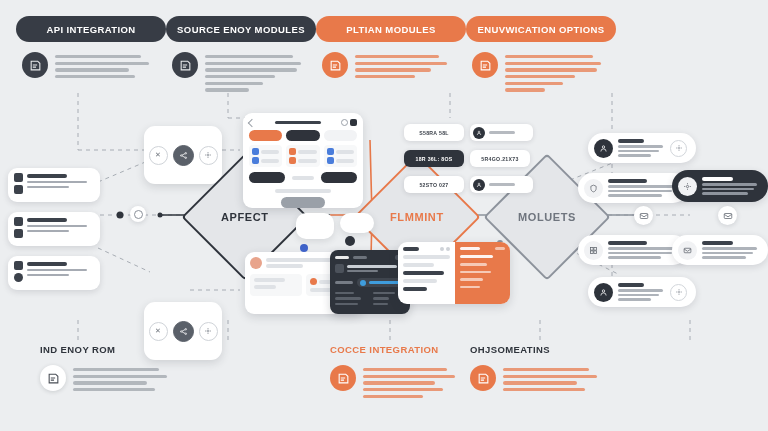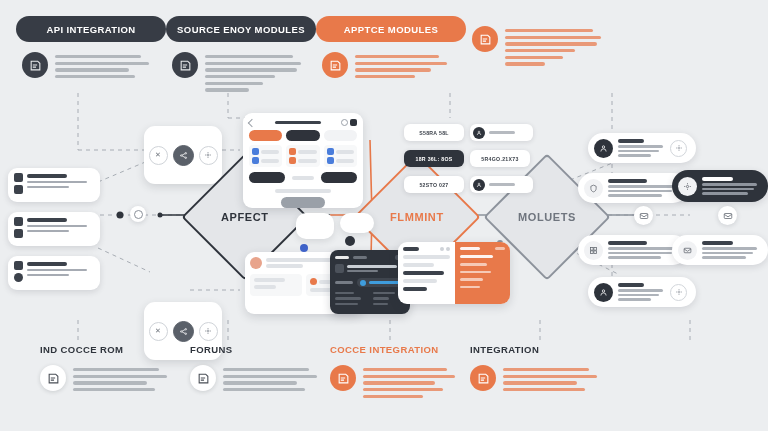--- a/index.html
+++ b/index.html
@@ -229,38 +229,39 @@
           <i style="width:96px"></i>
           <i style="width:92px"></i>
           <i style="width:70px"></i>
           <i style="width:58px"></i>
           <i style="width:44px"></i>
       </div>
     </div>
   </div>
 
   <div class="abs colhdr" style="left:316px;top:16px;">
-    <div class="pill orange cap">APPTCE MODULES</div>
+    <div class="pill orange cap">PLTIAN MODULES</div>
     <div class="blurb">
       <div class="glyph og">
         <svg viewBox="0 0 24 24" fill="none" stroke="currentColor" stroke-width="2">
             <path d="M4 4h12l4 4v12H4z"></path>
             <path d="M7 11h8M7 15h6"></path>
           </svg>
       </div>
       <div class="lines og">
         <i style="width:84px"></i>
           <i style="width:92px"></i>
           <i style="width:76px"></i>
           <i style="width:60px"></i>
       </div>
     </div>
   </div>
 
   <div class="abs colhdr" style="left:466px;top:16px;">
+    <div class="pill orange cap">ENUVWICATION OPTIONS</div>
     <div class="blurb">
       <div class="glyph og">
         <svg viewBox="0 0 24 24" fill="none" stroke="currentColor" stroke-width="2">
             <path d="M4 4h12l4 4v12H4z"></path>
             <path d="M7 11h8M7 15h6"></path>
           </svg>
       </div>
       <div class="lines og">
         <i style="width:88px"></i>
           <i style="width:96px"></i>
@@ -640,54 +641,37 @@
       </div>
     <div class="endr">
       <svg viewBox="0 0 24 24" width="8" height="8" fill="none" stroke="#8a9099" stroke-width="2">
           <circle cx="12" cy="12" r="3"></circle>
           <path d="M12 3v3M12 18v3M3 12h3M18 12h3"></path>
         </svg>
     </div>
   </div>
 
   <div class="abs" style="left:40px;top:344px;width:150px;">
-    <div style="font-size:9.5px;font-weight:700;color:#2f343c;letter-spacing:.4px;">IND COCCE ROM</div>
+    <div style="font-size:9.5px;font-weight:700;color:#2f343c;letter-spacing:.4px;">IND ENOY ROM</div>
     <div class="blurb" style="padding-left:0;">
       <div class="glyph wt">
         <svg viewBox="0 0 24 24" fill="none" stroke="currentColor" stroke-width="2">
             <path d="M4 4h12l4 4v12H4z"></path>
             <path d="M7 11h8M7 15h6"></path>
           </svg>
       </div>
       <div class="lines">
           <i style="width:86px"></i>
           <i style="width:94px"></i>
           <i style="width:74px"></i>
           <i style="width:82px"></i>
         </div>
     </div>
   </div>
 
-  <div class="abs" style="left:190px;top:344px;width:150px;">
-    <div style="font-size:9.5px;font-weight:700;color:#2f343c;letter-spacing:.4px;">FORUNS</div>
-    <div class="blurb" style="padding-left:0;">
-      <div class="glyph wt">
-        <svg viewBox="0 0 24 24" fill="none" stroke="currentColor" stroke-width="2">
-            <path d="M4 4h12l4 4v12H4z"></path>
-            <path d="M7 11h8M7 15h6"></path>
-          </svg>
-      </div>
-      <div class="lines">
-          <i style="width:86px"></i>
-          <i style="width:94px"></i>
-          <i style="width:74px"></i>
-          <i style="width:82px"></i>
-        </div>
-    </div>
-  </div>
 
   <div class="abs" style="left:330px;top:344px;width:150px;">
     <div style="font-size:9.5px;font-weight:700;color:#e8794a;letter-spacing:.4px;">COCCE INTEGRATION</div>
     <div class="blurb" style="padding-left:0;">
       <div class="glyph og">
         <svg viewBox="0 0 24 24" fill="none" stroke="currentColor" stroke-width="2">
             <path d="M4 4h12l4 4v12H4z"></path>
             <path d="M7 11h8M7 15h6"></path>
           </svg>
       </div>
@@ -695,21 +679,21 @@
           <i style="width:84px"></i>
           <i style="width:92px"></i>
           <i style="width:72px"></i>
           <i style="width:80px"></i>
           <i style="width:60px"></i>
         </div>
     </div>
   </div>
 
   <div class="abs" style="left:470px;top:344px;width:150px;">
-    <div style="font-size:9.5px;font-weight:700;color:#2f343c;letter-spacing:.4px;">INTEGRATION</div>
+    <div style="font-size:9.5px;font-weight:700;color:#2f343c;letter-spacing:.4px;">OHJSOMEATINS</div>
     <div class="blurb" style="padding-left:0;">
       <div class="glyph og">
         <svg viewBox="0 0 24 24" fill="none" stroke="currentColor" stroke-width="2">
             <path d="M4 4h12l4 4v12H4z"></path>
             <path d="M7 11h8M7 15h6"></path>
           </svg>
       </div>
       <div class="lines og">
           <i style="width:86px"></i>
           <i style="width:94px"></i>

